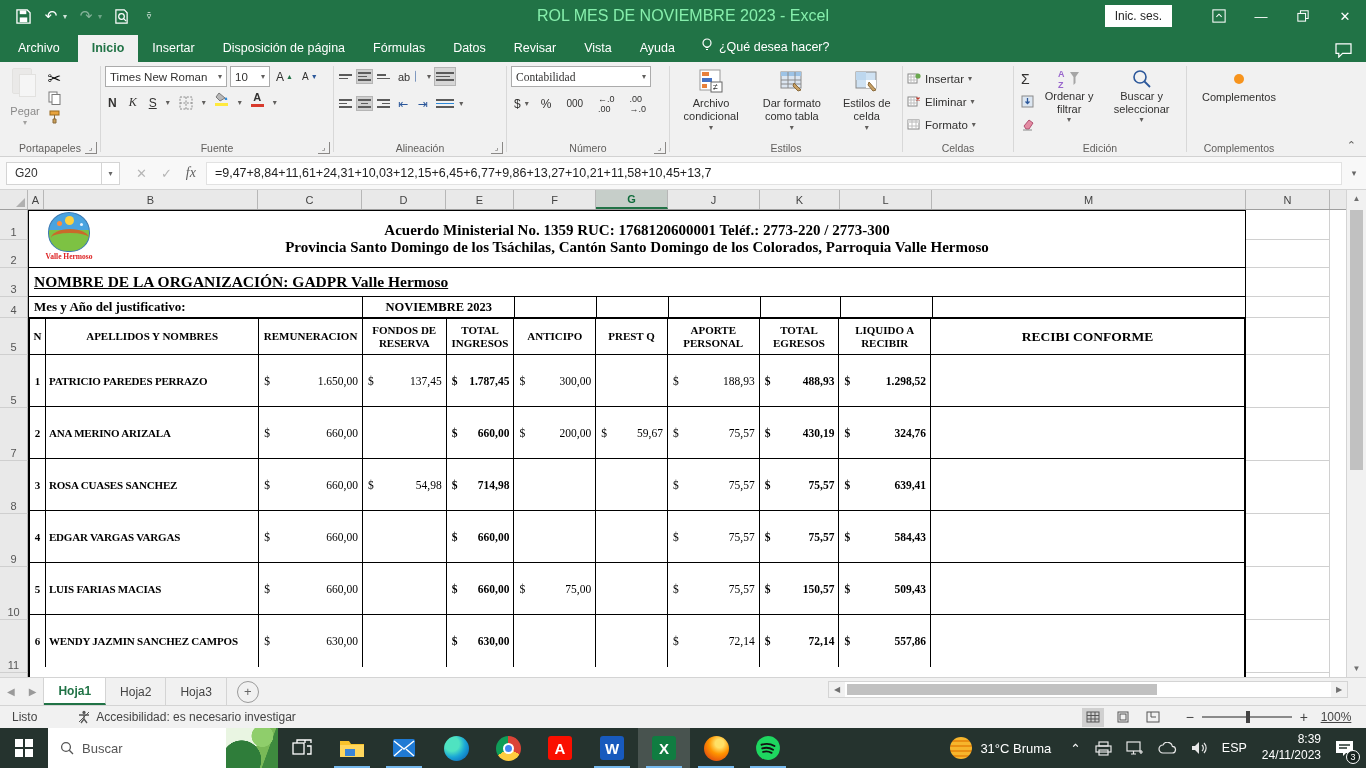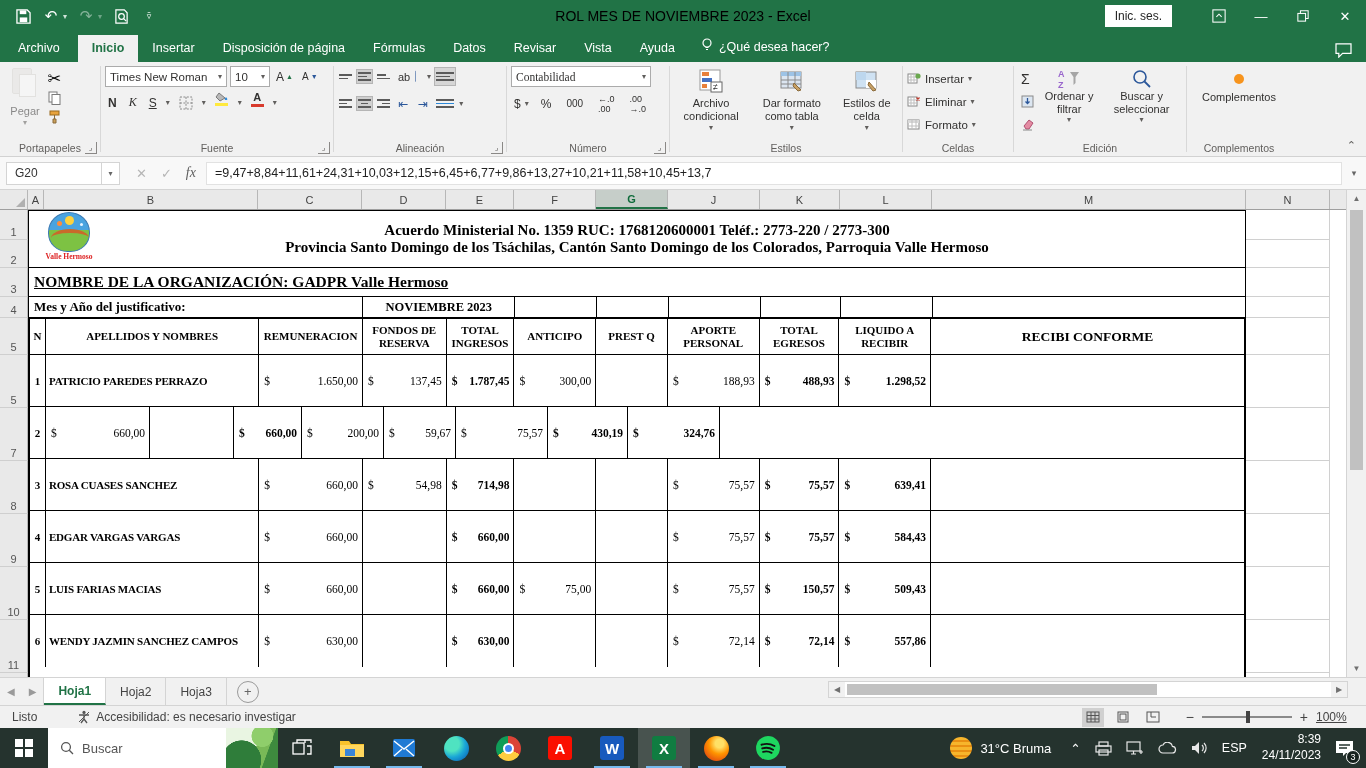--- a/index.html
+++ b/index.html
@@ -7,21 +7,21 @@
   body { font-family:"Liberation Sans","DejaVu Sans",sans-serif; background:#fff; position:relative; }
   .page { position:absolute; inset:0; width:1366px; height:768px; overflow:hidden; background:#fff; }
 
   
   .titlebar { position:absolute; left:0; top:0; width:1366px; height:32px; background:#217346; display:flex; align-items:center; color:#fff; }
   .qat { display:flex; align-items:center; gap:10px; padding-left:14px; }
   .qat-icon { width:18px; height:18px; display:flex; align-items:center; justify-content:center; font-size:15px; color:#fff; }
   .qat-icon svg { display:block; }
   .qat-caret { font-size:8px; margin-left:-7px; color:#cfe3d8; }
   .dim { opacity:.45; }
-  .tb-title { position:absolute; left:50%; transform:translateX(-50%); font-size:14px; color:#000000; white-space:nowrap; }
+  .tb-title { position:absolute; left:50%; transform:translateX(-50%); font-size:16px; color:#86efac; white-space:nowrap; }
   .tb-right { position:absolute; right:0; top:0; height:32px; display:flex; align-items:center; }
   .signin { background:#fff; color:#262626; font-size:12px; padding:4px 10px; margin-right:26px; }
   .winbtn { width:42px; height:32px; display:flex; align-items:center; justify-content:center; color:#fff; font-size:13px; }
 
   
   .tabrow { position:absolute; left:0; top:32px; width:1366px; height:30px; background:#217346; display:flex; align-items:flex-end; color:#fff; }
   .rtab { padding:6px 14px 7px; font-size:12.5px; cursor:default; }
   .rtab.active { background:#f1f1f1; color:#217346; font-weight:bold; }
   .tellme { display:flex; align-items:center; gap:6px; padding:6px 12px 7px; font-size:12.5px; }
   .bulb { font-size:13px; color:#ffd83d; }
@@ -121,21 +121,21 @@
   
   .statusbar { position:absolute; left:0; top:705px; width:1366px; height:23px; background:#f1f1f1; border-top:1px solid #d4d4d4; display:flex; align-items:center; font-size:12px; color:#444; }
   .sb-mode { padding:0 12px; }
   .sb-acc { display:flex; align-items:center; gap:5px; padding-left:28px; }
   .sb-right { margin-left:auto; display:flex; align-items:center; gap:8px; padding-right:10px; }
   .viewicon { width:22px; height:19px; display:flex; align-items:center; justify-content:center; }
   .viewicon.sel { background:#d0d0d0; }
   .zoomline { display:flex; align-items:center; gap:8px; margin-left:14px; }
   .zslider { width:90px; height:2px; background:#8a8a8a; position:relative; }
   .zthumb { position:absolute; left:44px; top:-5px; width:4px; height:12px; background:#444; }
-  .zpct { width:40px; text-align:left;text-decoration:underline; }
+  .zpct { width:40px; text-align:center;text-decoration:underline; }
 
   
   .taskbar { position:absolute; left:0; top:728px; width:1366px; height:40px; background:#25332e; display:flex; align-items:stretch; color:#fff; }
   .tb-slot { width:48px; display:flex; align-items:center; justify-content:center; position:relative; }
   .tb-slot.app { width:52px; }
   .runline:after { content:""; position:absolute; left:8px; right:8px; bottom:0; height:2px; background:#76b9ed; }
   .tb-slot.activeapp { background:rgba(255,255,255,.16); }
   .searchbox { width:230px; background:#fff; display:flex; align-items:center; gap:8px; padding-left:12px; color:#555; font-size:13px; position:relative; overflow:hidden; }
   .search-art { position:absolute; right:0; top:0; bottom:0; width:52px; background:radial-gradient(circle at 70% 20%, #8fce6b 0 22%, transparent 23%), radial-gradient(circle at 30% 80%, #2f7d3a 0 40%, transparent 41%), linear-gradient(110deg,#e9f5e2 55%, #79b957 56% 75%, #3e8a3e 76%); }
   .appsq { width:24px; height:24px; border-radius:3px; display:flex; align-items:center; justify-content:center; font-weight:bold; font-size:15px; color:#fff; }
@@ -653,20 +653,21 @@
                 <span>488,93</span>
               </div>
               <div class="tcell  money bold" style="width: 92px;">
                 <span>$</span>
                 <span>1.298,52</span>
               </div>
               <div class="tcell " style="width: 314px;"></div>
             </div>
             <div class="trow" style="height: 52px;">
               <div class="tcell cell-n" style="width: 16px;">2</div>
+              <div class="tcell cell-name" style="width: 214px;">ANA MERINO ARIZALA</div>
               <div class="tcell  money" style="width: 104px;">
                 <span>$</span>
                 <span>660,00</span>
               </div>
               <div class="tcell  money" style="width: 84px;"></div>
               <div class="tcell  money bold" style="width: 68px;">
                 <span>$</span>
                 <span>660,00</span>
               </div>
               <div class="tcell  money" style="width: 82px;">

